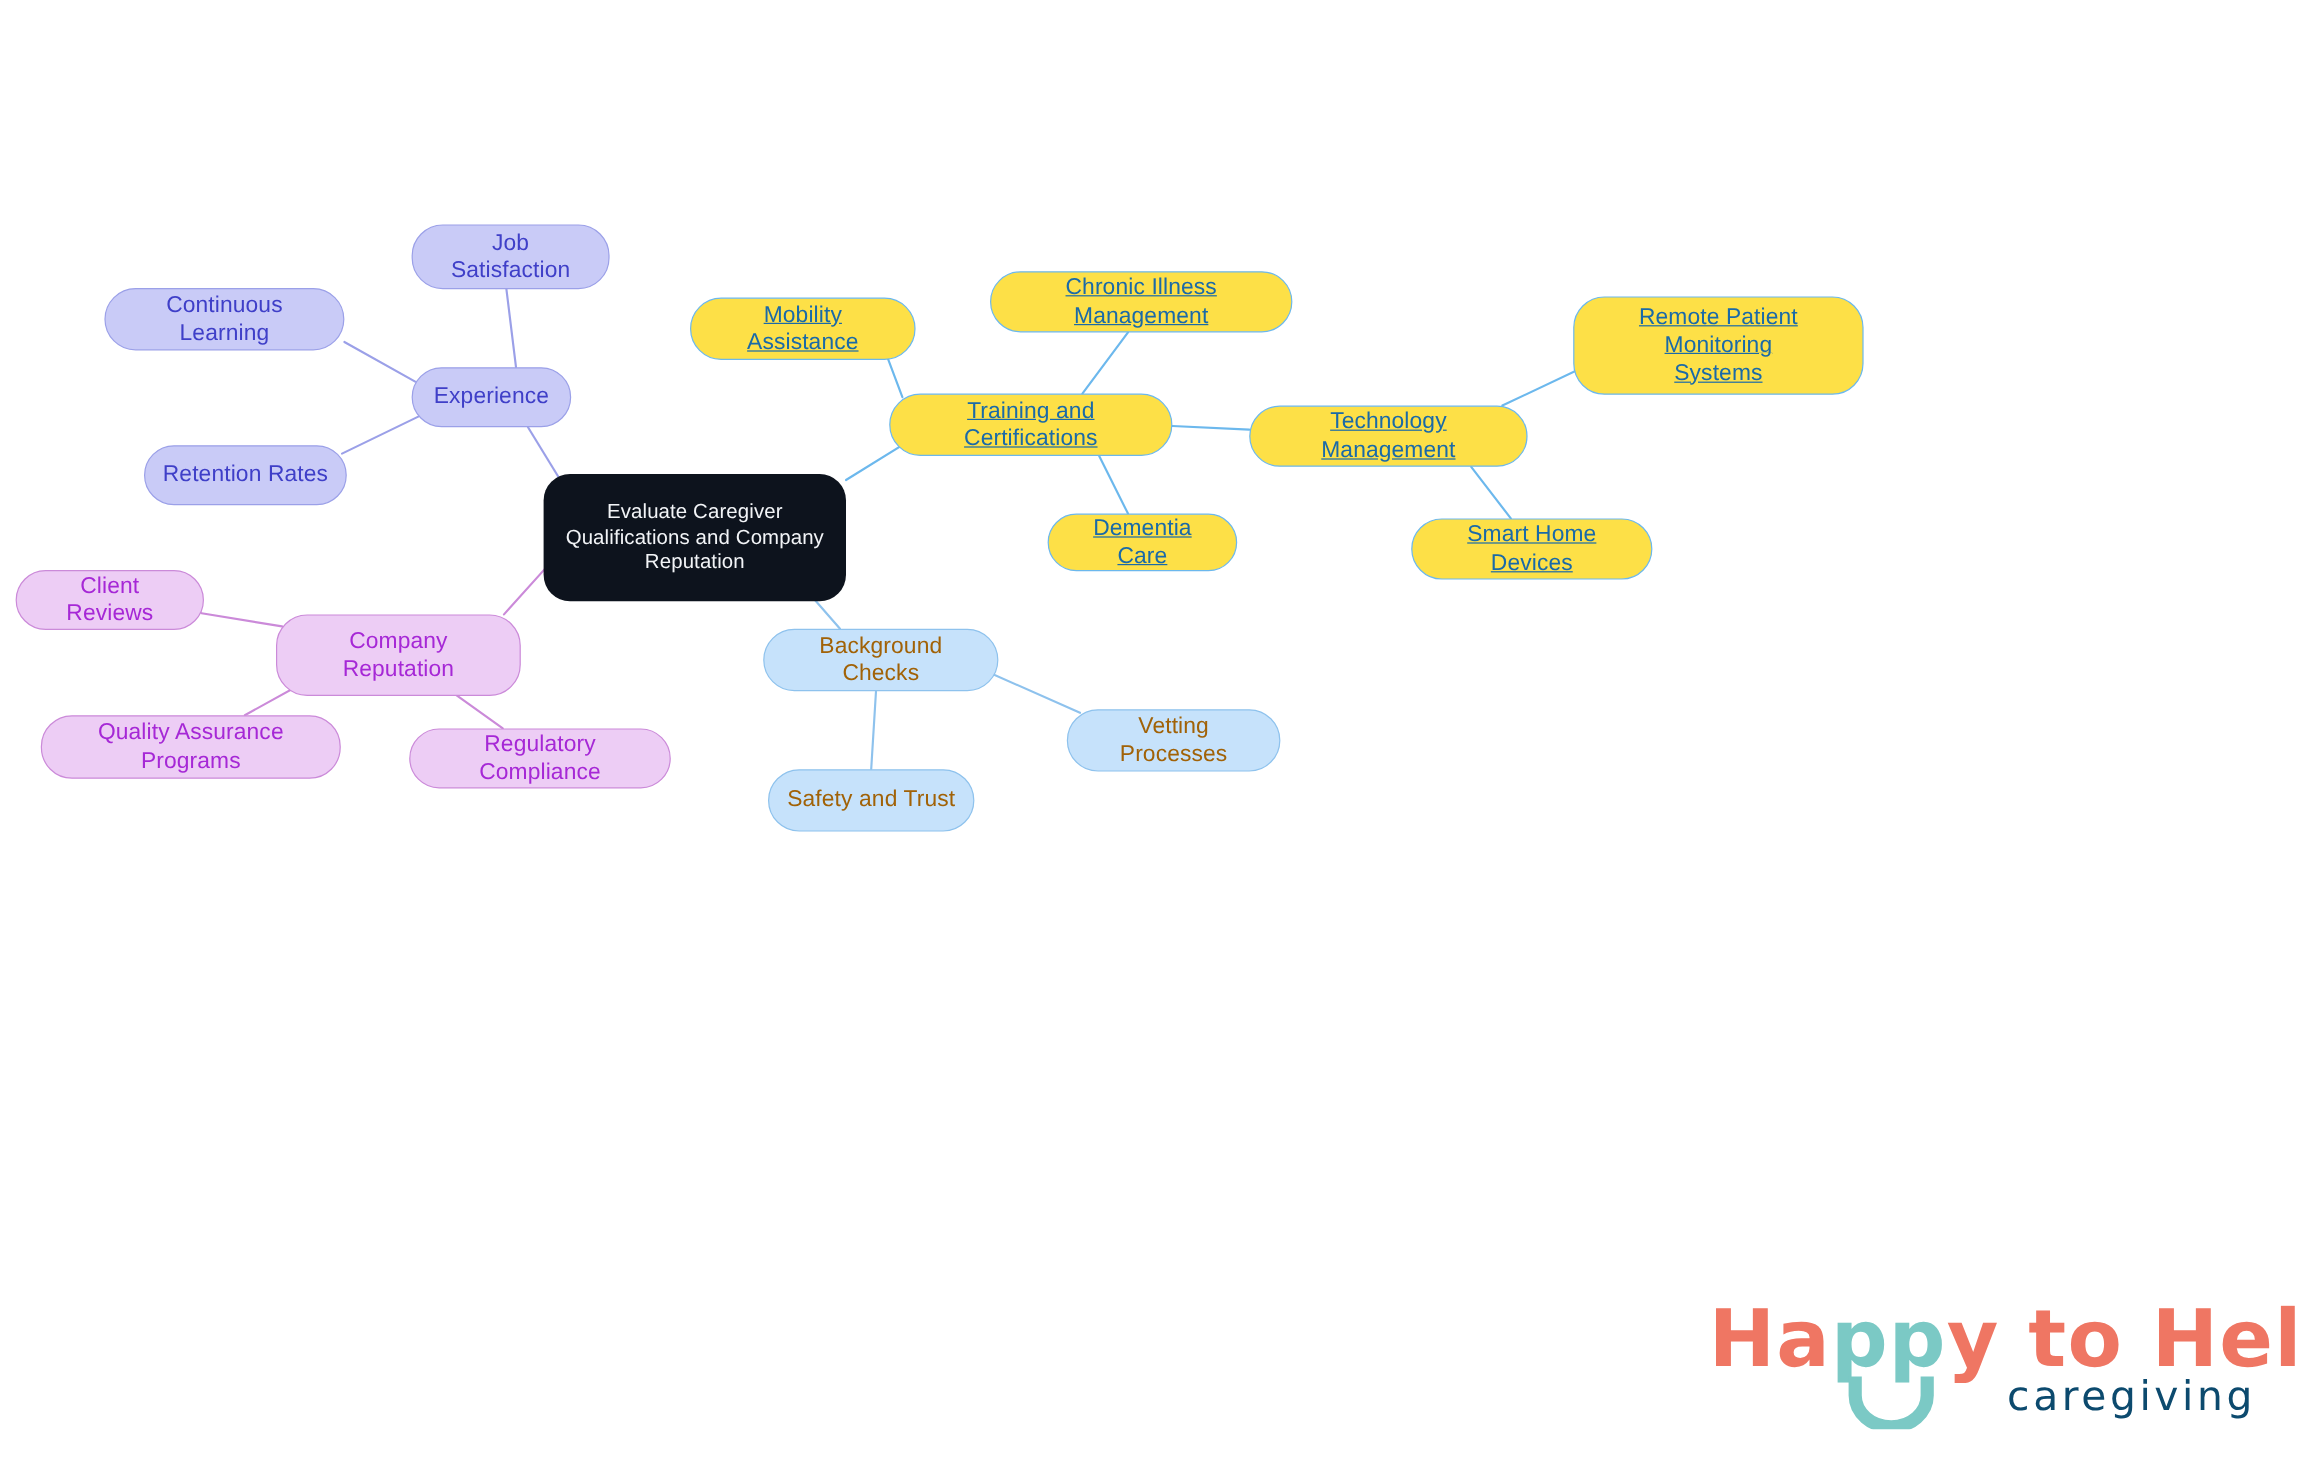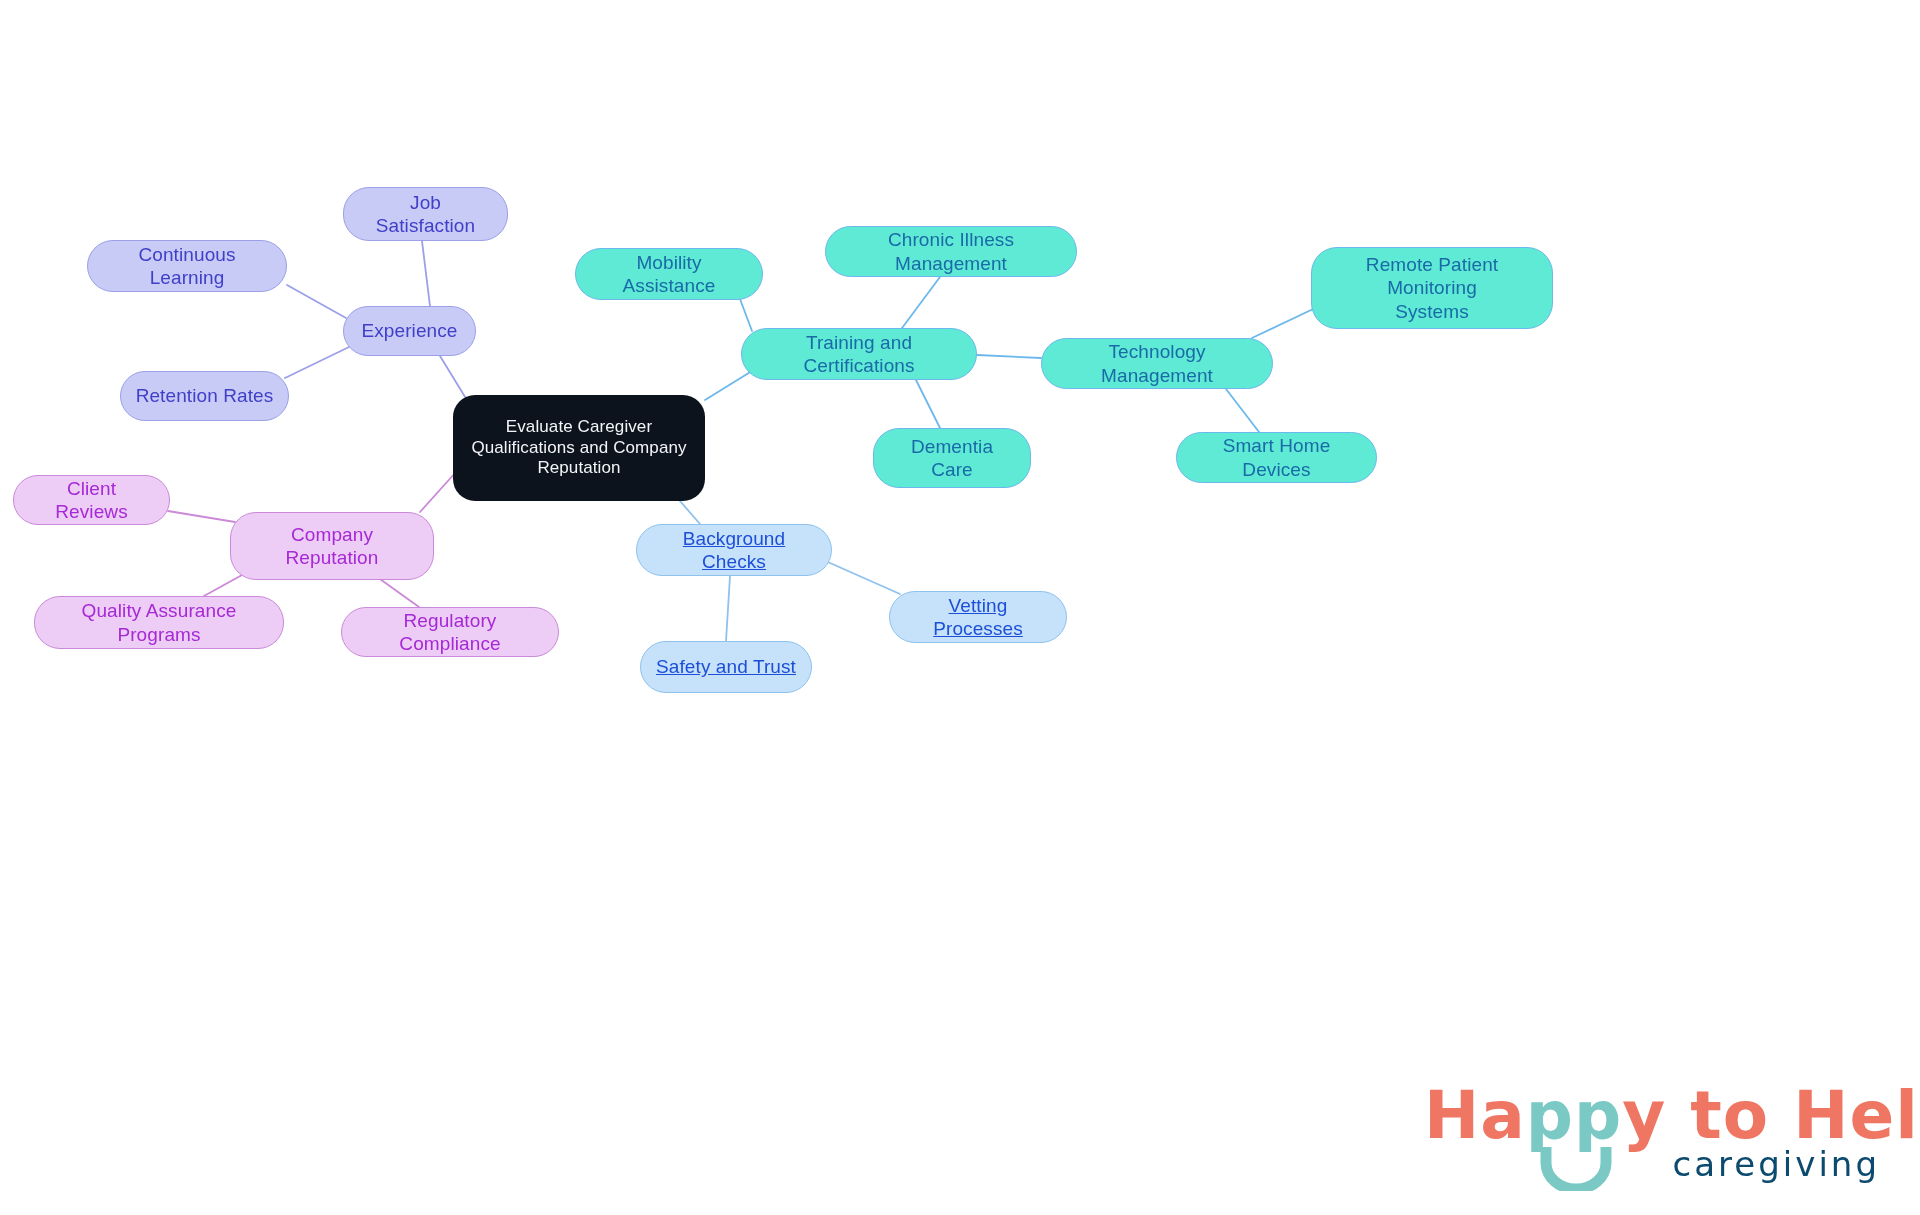--- a/index.html
+++ b/index.html
@@ -55,22 +55,22 @@
     padding: 10px 18px;
   }
 
   .node.branch { font-size: 19px; }
   .node.leaf   { font-size: 19px; }
 
   
   .pal-dark   { background: #0d131d; color: #f2f4f7; }
   .pal-purple { background: #c9cbf7; border-color: #9ba0e8; color: #3f3fc8; justify-content: center; }
   .pal-pink   { background: #edcdf5; border-color: #cb8ad9; color: #a628d6; }
-  .pal-blue   { background: #5eead4; border-color: #6cb8ed; color: #1a6aa8; }
-  .pal-blue2  { background: #c6e2fb; border-color: #8ec2ed; color: #1d4ed8; text-decoration: underline; }
+  .pal-blue   { background: #fde047; border-color: #6cb8ed; color: #1a6aa8; text-decoration: underline; }
+  .pal-blue2  { background: #c6e2fb; border-color: #8ec2ed; color: #a16207; }
 
   
   #logo {
     position: absolute;
     right: 36px;
     bottom: 22px;
     width: 460px;
     height: 110px;
   }
   .logo-main {
@@ -137,21 +137,21 @@
       <div class="node leaf pal-purple" style="left: 343px; top: 187px; width: 165px; height: 54px;"><span>Job Satisfaction</span></div>
       <div class="node leaf pal-purple" style="left: 87px; top: 240px; width: 200px; height: 52px;"><span>Continuous Learning</span></div>
       <div class="node leaf pal-purple" style="left: 120px; top: 371px; width: 169px; height: 50px;"><span>Retention Rates</span></div>
       <div class="node branch pal-pink" style="left: 230px; top: 512px; width: 204px; height: 68px;"><span>Company Reputation</span></div>
       <div class="node leaf pal-pink" style="left: 13px; top: 475px; width: 157px; height: 50px; justify-content: center;"><span>Client Reviews</span></div>
       <div class="node leaf pal-pink" style="left: 34px; top: 596px; width: 250px; height: 53px;"><span>Quality Assurance Programs</span></div>
       <div class="node leaf pal-pink" style="left: 341px; top: 607px; width: 218px; height: 50px;"><span>Regulatory Compliance</span></div>
       <div class="node branch pal-blue" style="left: 741px; top: 328px; width: 236px; height: 52px;"><span>Training and Certifications</span></div>
       <div class="node leaf pal-blue" style="left: 575px; top: 248px; width: 188px; height: 52px;"><span>Mobility Assistance</span></div>
       <div class="node leaf pal-blue" style="left: 825px; top: 226px; width: 252px; height: 51px;"><span>Chronic Illness Management</span></div>
-      <div class="node leaf pal-blue" style="left: 873px; top: 428px; width: 158px; height: 60px;"><span>Dementia Care</span></div>
+      <div class="node leaf pal-blue" style="left: 873px; top: 428px; width: 158px; height: 48px;"><span>Dementia Care</span></div>
       <div class="node branch pal-blue" style="left: 1041px; top: 338px; width: 232px; height: 51px;"><span>Technology Management</span></div>
       <div class="node leaf pal-blue" style="left: 1311px; top: 247px; width: 242px; height: 82px;"><span>Remote Patient Monitoring
 Systems</span></div>
       <div class="node leaf pal-blue" style="left: 1176px; top: 432px; width: 201px; height: 51px;"><span>Smart Home Devices</span></div>
       <div class="node branch pal-blue2" style="left: 636px; top: 524px; width: 196px; height: 52px;"><span>Background Checks</span></div>
       <div class="node leaf pal-blue2" style="left: 889px; top: 591px; width: 178px; height: 52px;"><span>Vetting Processes</span></div>
       <div class="node leaf pal-blue2" style="left: 640px; top: 641px; width: 172px; height: 52px;"><span>Safety and Trust</span></div>
     </div>
 
   <div id="logo">

